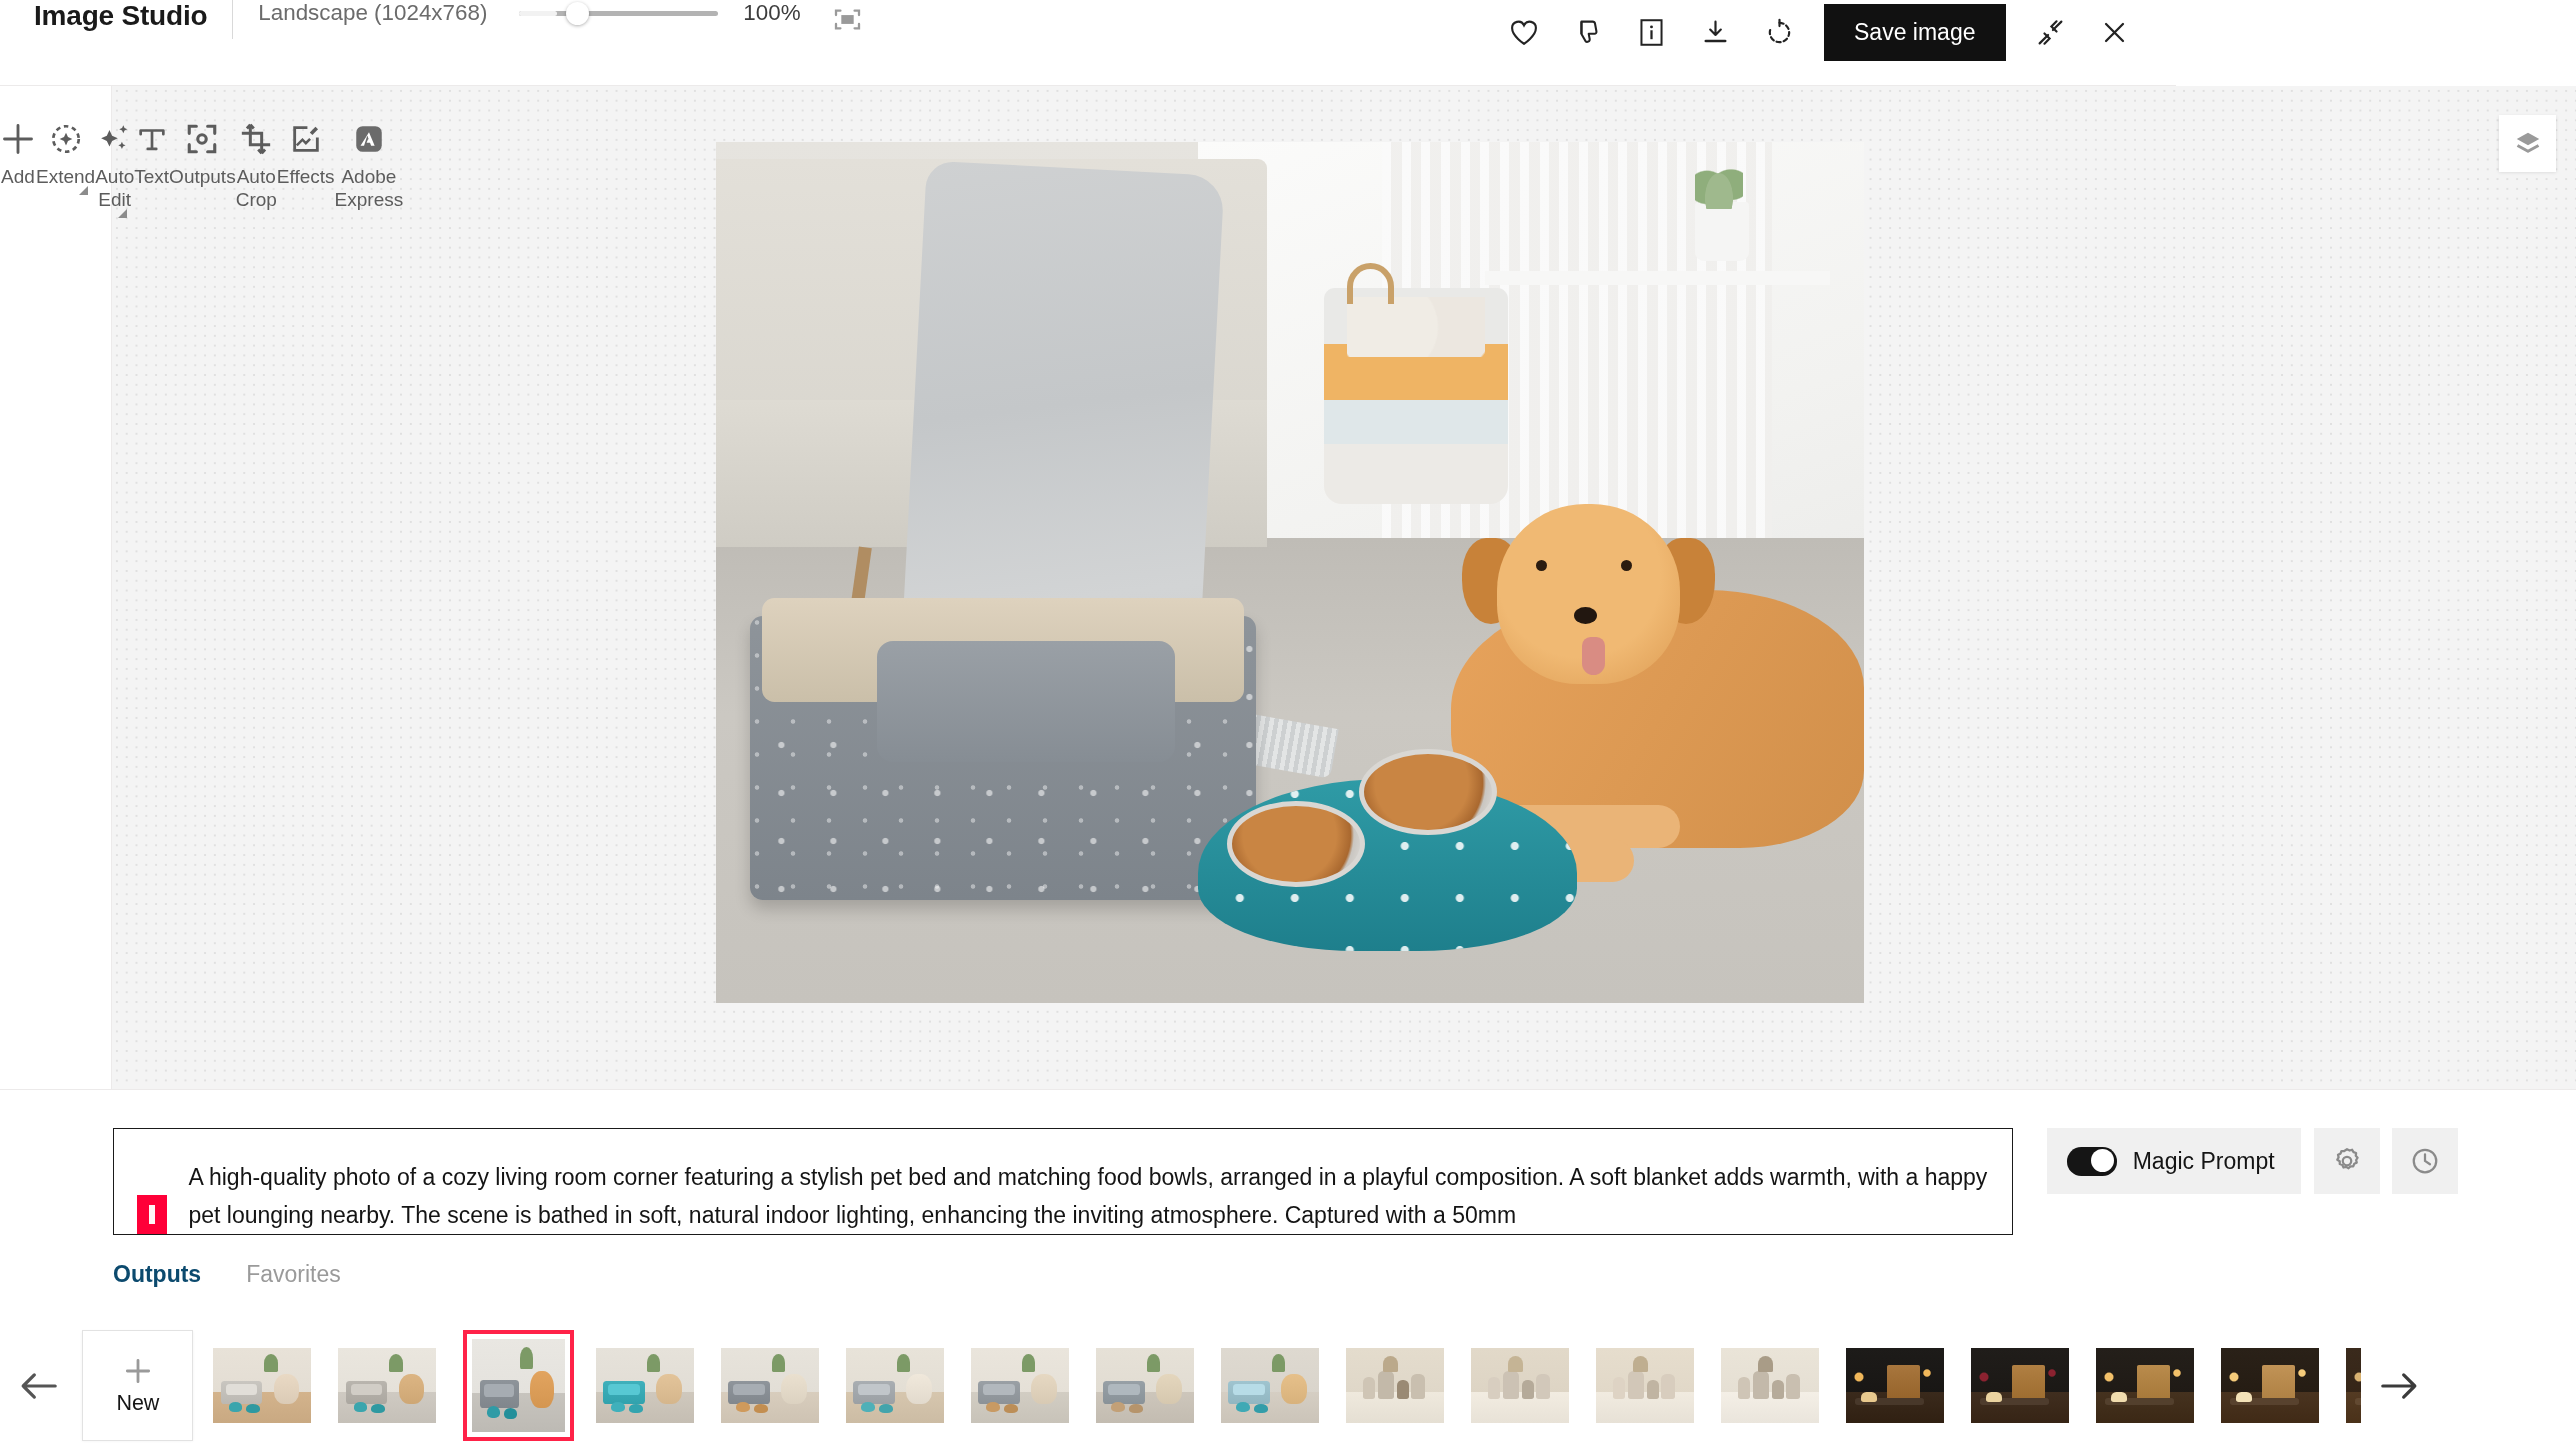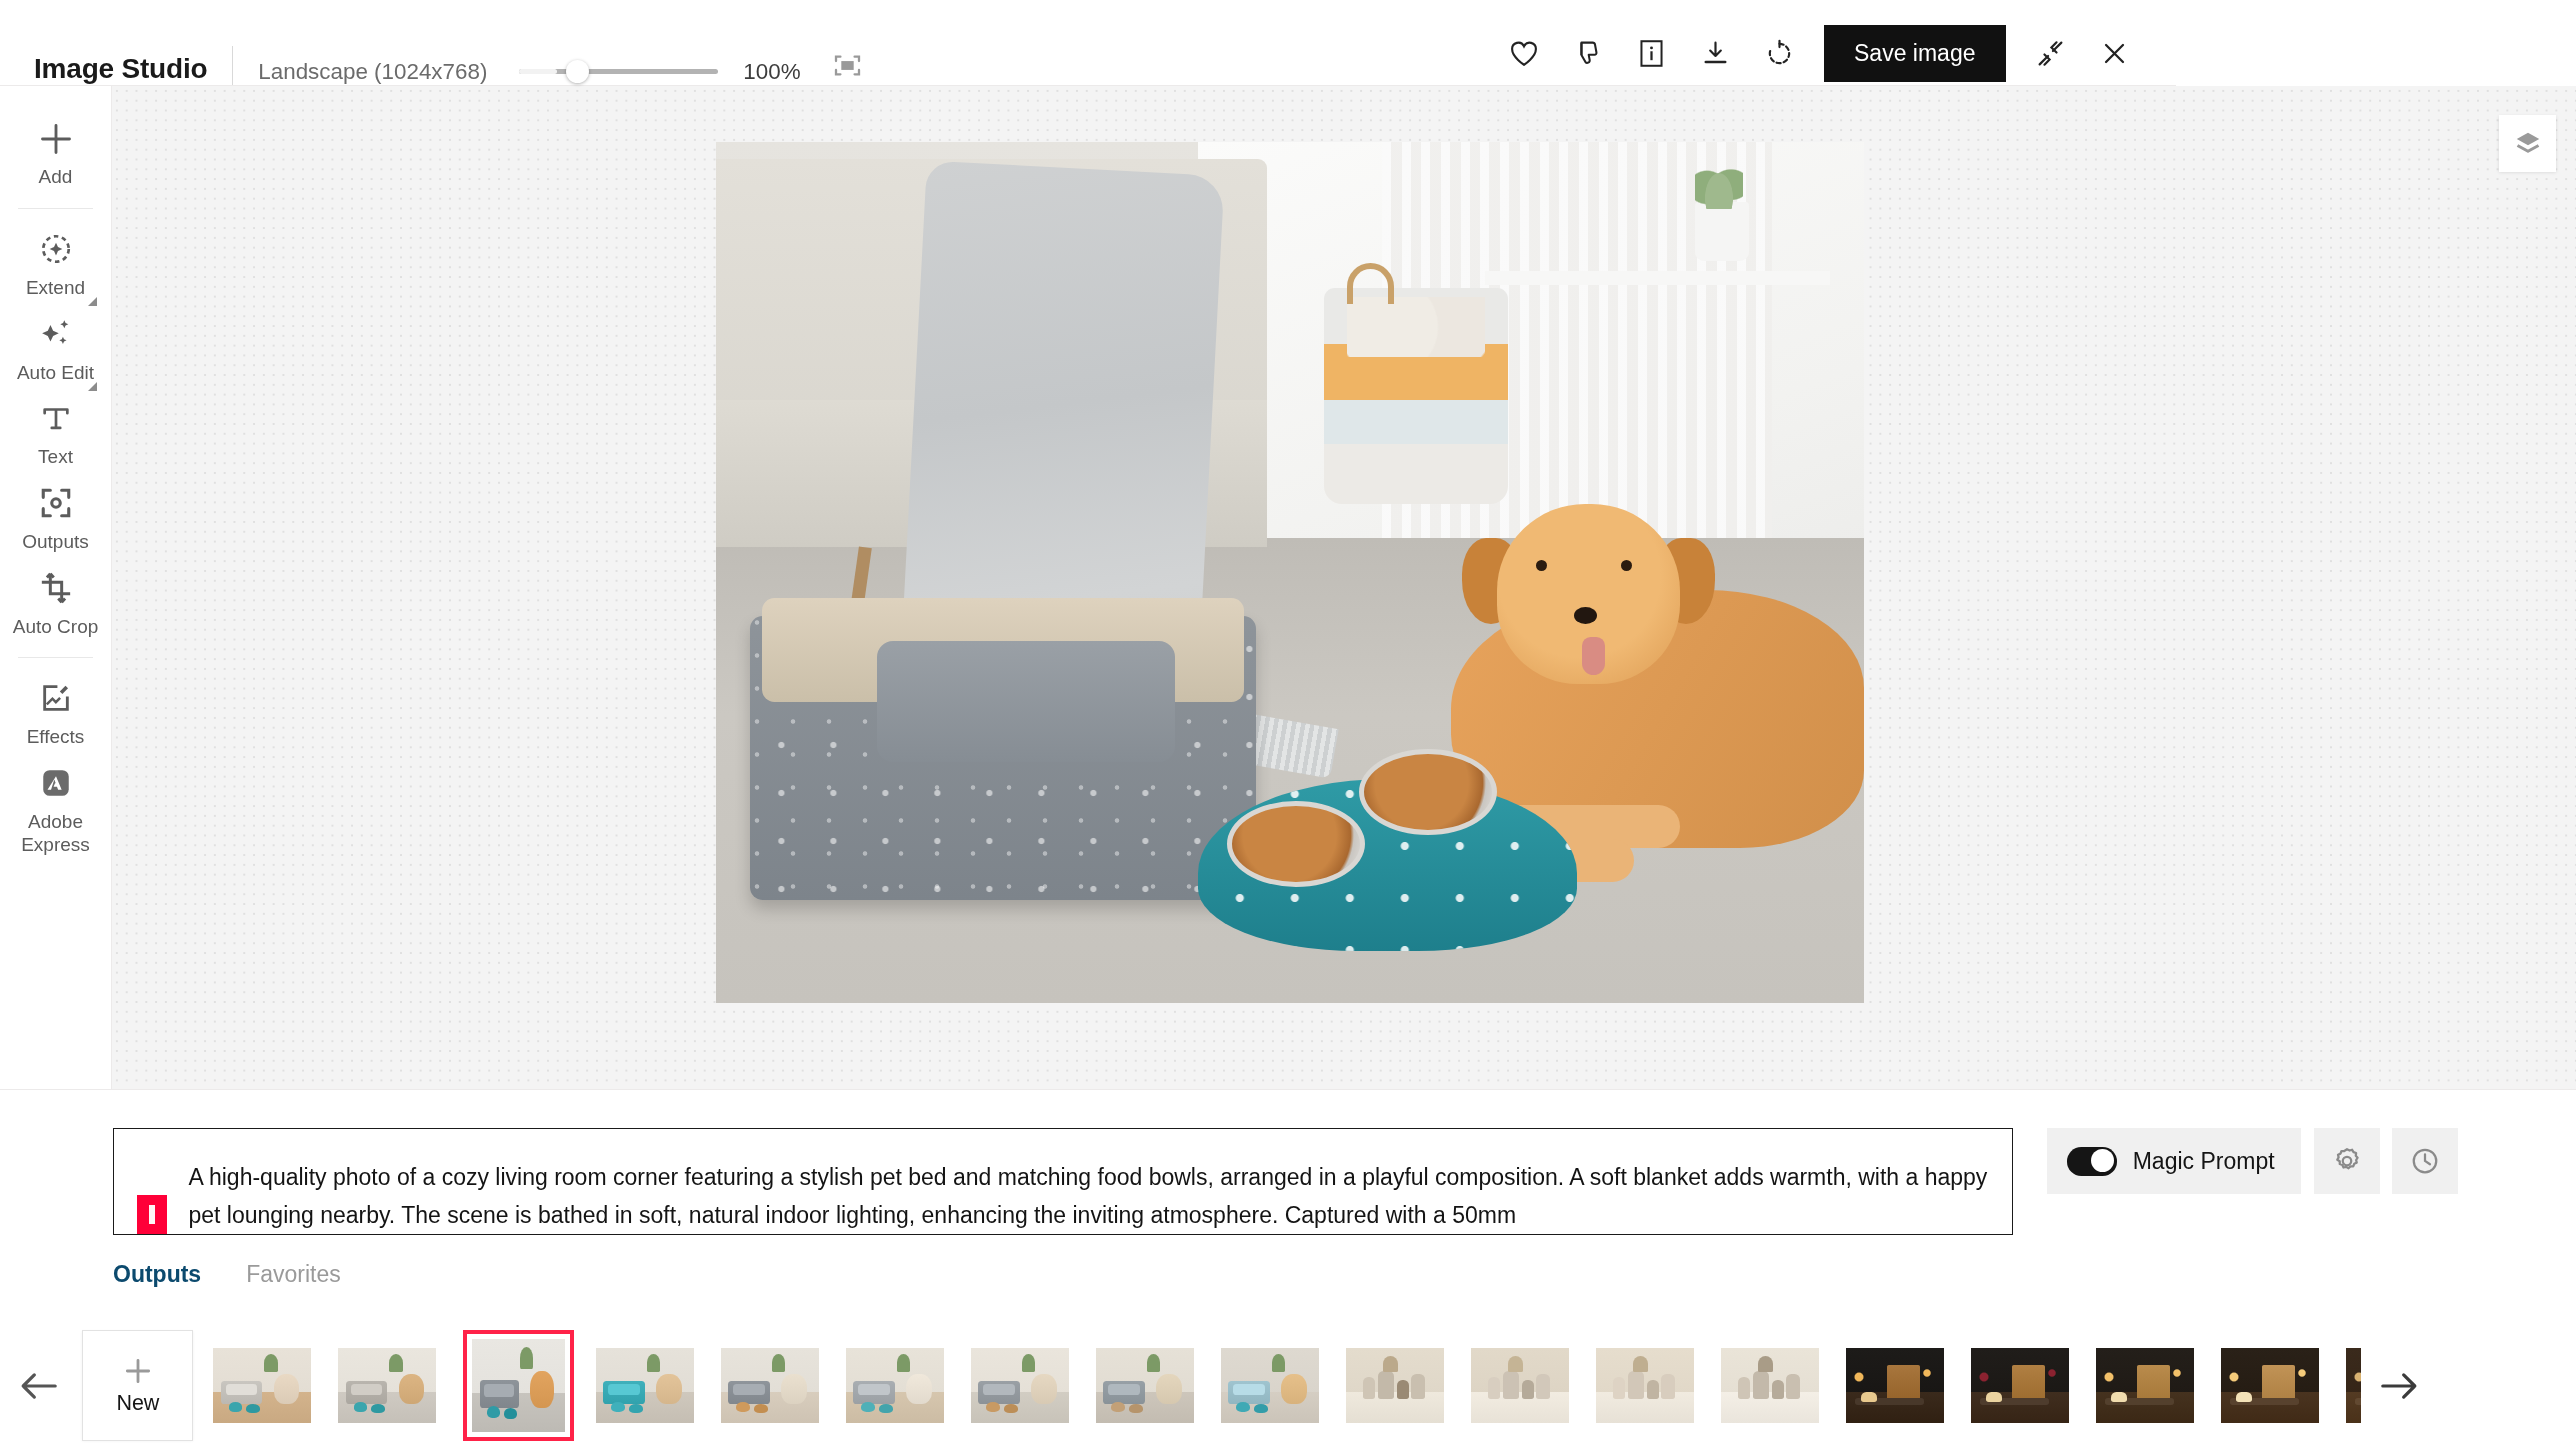--- a/index.html
+++ b/index.html
@@ -8,21 +8,21 @@
     font-family: "Liberation Sans", sans-serif;
     background: #ffffff;
     overflow: hidden;
   }
 
   
   .header {
     position: absolute; top: 0; left: 0;
     width: 2176px; height: 86px;
     background: #ffffff;
-    display: flex; align-items: flex-end;
+    display: flex; align-items: flex-start;
     border-bottom: 0.9px solid #eceaea;
     z-index: 30;
   }
   .app-title {
     margin-left: 34px;
     font-size: 28px; font-weight: 700; color: #1a1a1a;
     letter-spacing: -0.2px;
   }
   .hdr-divider {
     width: 0.9px; height: 39px; background: #d9d9d9;
@@ -75,21 +75,21 @@
     border: none;
     font-family: "Liberation Sans", sans-serif;
   }
 
   
   .rail {
     position: absolute; top: 86px; left: 0;
     width: 112px; height: 1003px;
     background: #ffffff;
     border-right: 0.9px solid #eceaea;
-    display: flex; flex-direction: column; align-items: center;
+    display: flex; flex-direction: row; align-items: flex-start;
     padding-top: 23px;
     z-index: 20;
   }
   .rail-item {
     width: 98px;
     display: flex; flex-direction: column; align-items: center;
     padding: 9px 0 5.4px 0;
     position: relative;
   }
   .rail-ico { height: 41px; display:flex; align-items:center; justify-content:center; }

